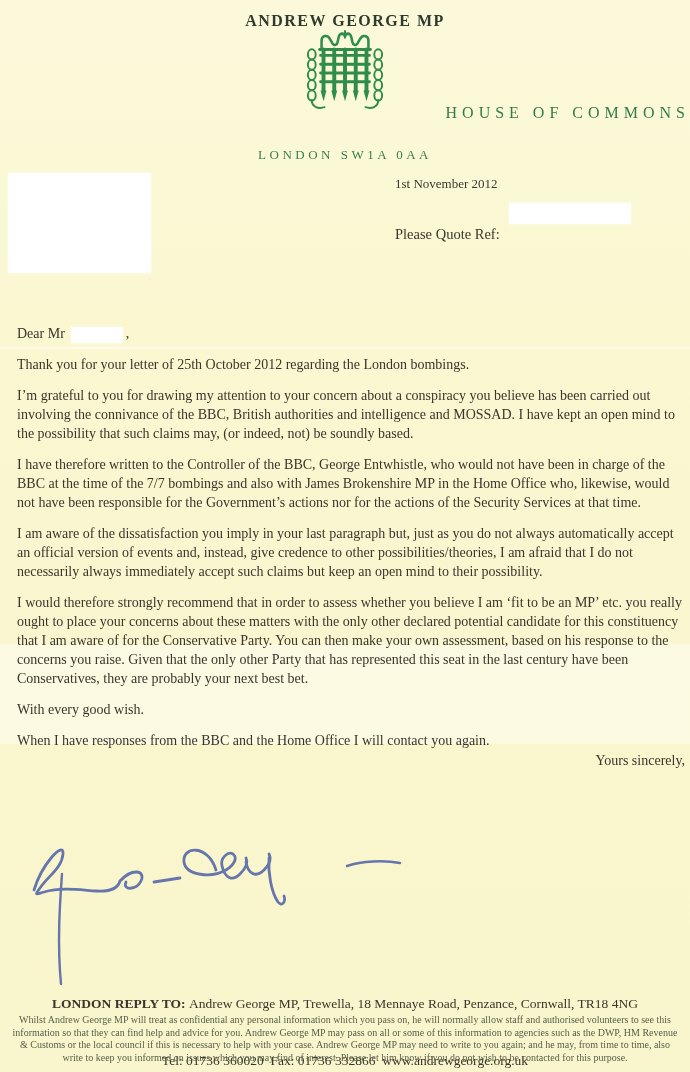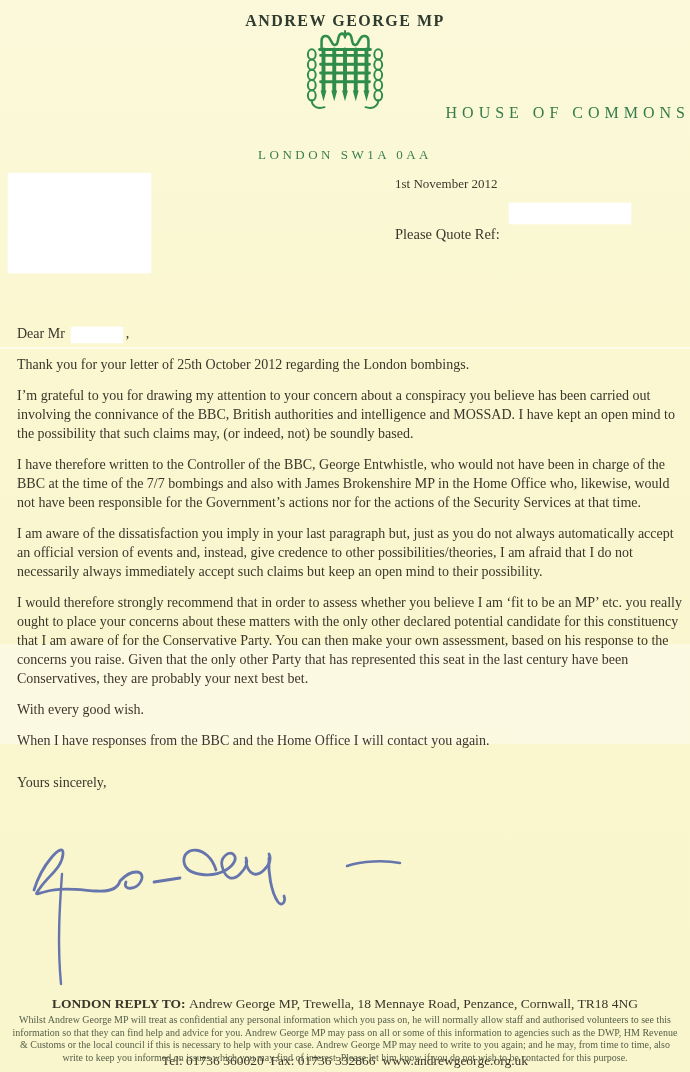--- a/index.html
+++ b/index.html
@@ -29,21 +29,21 @@
   .redact-address { left:8px; top:173px; width:143px; height:100px; }
   .redact-ref { left:509px; top:203px; width:122px; height:21px; }
   .redact-name { display:inline-block; vertical-align:bottom; background:#ffffff;
     width:52px; height:16px; margin:0 3px 0 6px; box-shadow:0 0 2px rgba(255,255,255,0.9); }
   
   .body-text { position:absolute; top:324px; left:17px; width:668px;
     font-size:14px; line-height:19px; color:#3b352b; }
   .salutation { margin-bottom:0; }
   .subject { text-align:center; font-weight:bold; letter-spacing:0.3px; color:#362f26; }
   .para { margin-top:12px; }
-  .signoff { margin-top:23px; }
+  .signoff { margin-top:1px;text-align:right; }
   
   .signature { position:absolute; left:20px; top:830px; pointer-events:none; }
   
   .reply-block { position:absolute; top:956px; left:0; width:690px; text-align:center;
     font-size:13.5px; line-height:19px; color:#3b352b; white-space:pre-wrap; }
   .reply-label { font-weight:bold; }
   .disclaimer { position:absolute; top:1014px; left:12px; width:666px; text-align:center;
     font-size:10px; line-height:12.5px; color:#57604a; }
 </style>
 </head>

